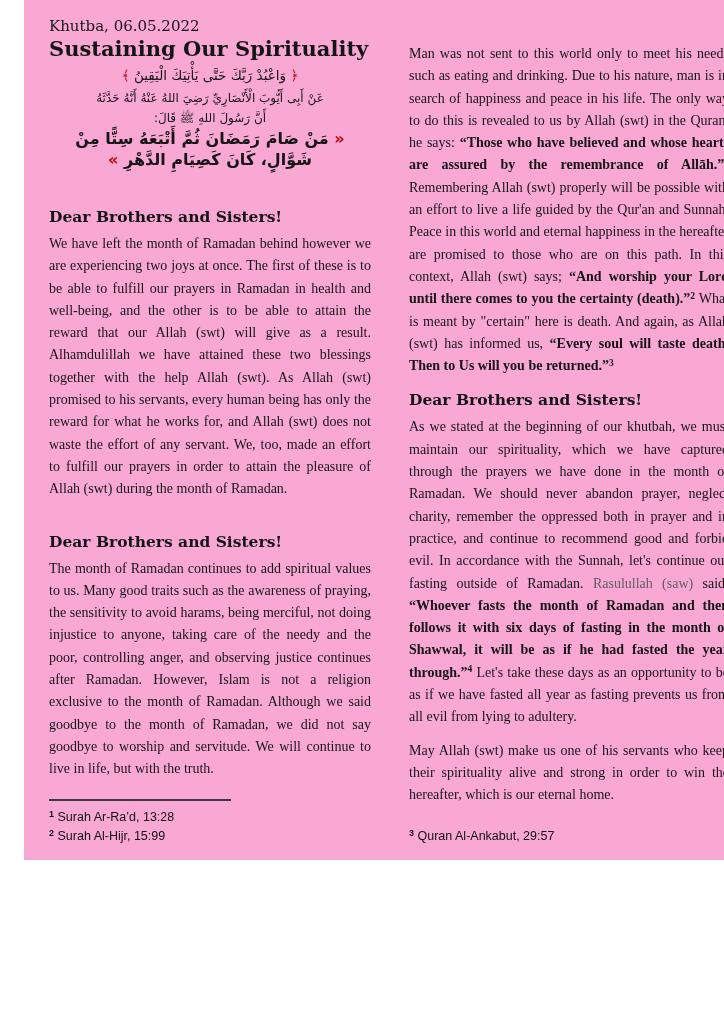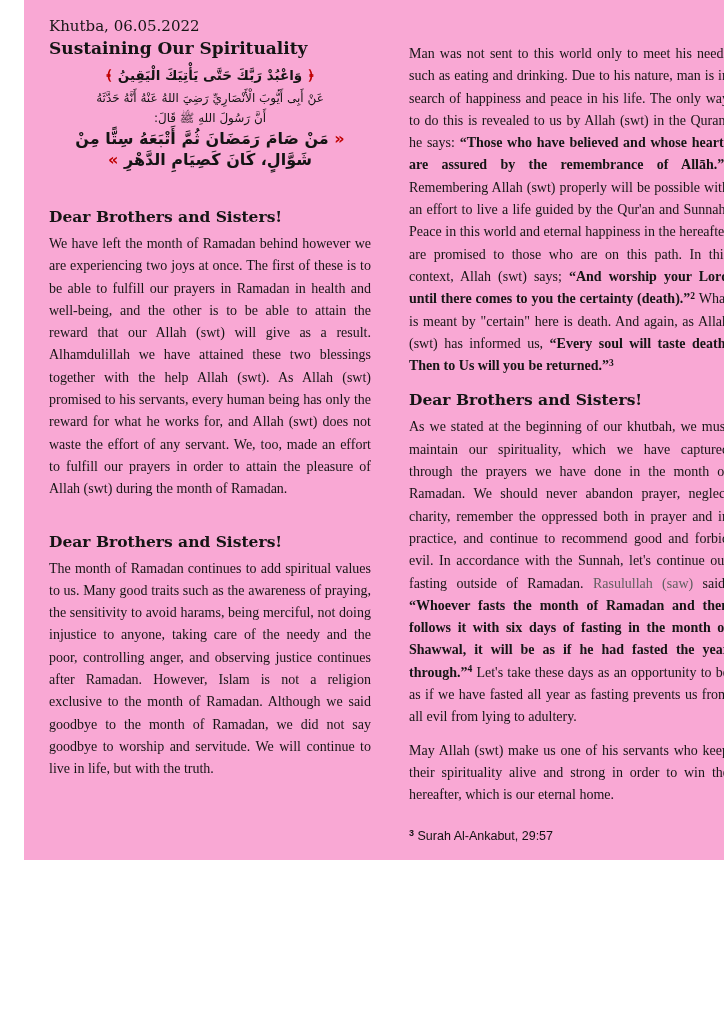--- a/index.html
+++ b/index.html
@@ -8,24 +8,24 @@
     width:724px; height:860px; position:relative; overflow:hidden;
     background:#f9a8d4; color:#151515;
     font-family:"DejaVu Serif", serif;
     margin-left:24px;
   }
   .cols { display:flex; padding:16px 19px 0 25px; gap:38px; }
   .col-left  { width:322px; }
   .col-right { width:320px; padding-top:22px; }
 
   .doc-date  { font-size:15px;   line-height:21px; }
-  .doc-title { font-size:17px; line-height:23px; font-weight:bold; }
+  .doc-title { font-size:21px; line-height:23px; font-weight:bold; }
 
   .arabic { direction:rtl; text-align:center; font-family:"DejaVu Sans", sans-serif; margin-top:3px; }
-  .ayah-line   { font-size:13.5px; font-weight:bold; line-height:25px; }
+  .ayah-line   { font-size:13.5px; font-weight:normal; line-height:25px; }
   .hadith-line { font-size:12px; line-height:20px; }
   .hadith-quote{ font-size:16px; line-height:21px; font-weight:bold; }
   .red { color:#c00000; }
 
   .h-sec { font-size:15.5px; font-weight:bold; line-height:22px; }
   .para  { font-size:14px; line-height:22.3px; text-align:justify;font-family:Liberation Serif, serif; }
   .b     { font-weight:bold; }
   .gray  { color:#5f5f5f; }
   sup.n  { font-size:9.5px; font-weight:bold; position:relative; top:-0.45em; vertical-align:baseline; line-height:0; }
 
@@ -69,16 +69,21 @@
       <p class="para mt-para"><span>Man was not sent to this world only to meet his needs such as eating and drinking. Due to his nature, man is in search of happiness and peace in his life. The only way to do this is revealed to us by Allah (swt) in the Quran, he says: </span><span class="b">“Those who have believed and whose hearts are assured by the remembrance of Allāh.”</span><sup class="n">1</sup><span> Remembering Allah (swt) properly will be possible with an effort to live a life guided by the Qur'an and Sunnah. Peace in this world and eternal happiness in the hereafter are promised to those who are on this path. In this context, Allah (swt) says; </span><span class="b">“And worship your Lord until there comes to you the certainty (death).”</span><sup class="n">2</sup><span> What is meant by "certain" here is death. And again, as Allah (swt) has informed us, </span><span class="b">“Every soul will taste death. Then to Us will you be returned.”</span><sup class="n">3</sup></p>
 
       <div class="h-sec mt-sec2-right">Dear Brothers and Sisters!</div>
       <p class="para mt-para"><span>As we stated at the beginning of our khutbah, we must maintain our spirituality, which we have captured through the prayers we have done in the month of Ramadan. We should never abandon prayer, neglect charity, remember the oppressed both in prayer and in practice, and continue to recommend good and forbid evil. In accordance with the Sunnah, let's continue our fasting outside of Ramadan. </span><span class="gray">Rasulullah (saw)</span><span> said: </span><span class="b">“Whoever fasts the month of Ramadan and then follows it with six days of fasting in the month of Shawwal, it will be as if he had fasted the year through.”</span><sup class="n">4</sup><span> Let's take these days as an opportunity to be as if we have fasted all year as fasting prevents us from all evil from lying to adultery.</span></p>
 
       <p class="para mt-para3">May Allah (swt) make us one of his servants who keep their spirituality alive and strong in order to win the hereafter, which is our eternal home.</p>
 
     </div>
   </div>
 
+  <div class="footnotes fn-left">
+    <div class="fn-rule"></div>
+    <div class="fn-line"><sup class="fn-sup">1</sup> <span>Surah Ar-Ra’d, 13:28</span></div>
+    <div class="fn-line"><sup class="fn-sup">2</sup> <span>Surah Al-Hijr, 15:99</span></div>
+  </div>
   <div class="footnotes fn-right">
-    <div class="fn-line"><sup class="fn-sup">3</sup> <span>Surah Al-Ankabut, 29:57</span></div>
+    <div class="fn-line"><sup class="fn-sup">3</sup> <span>Quran Al-Ankabut, 29:57</span></div>
   </div>
 </div>
 
 </body></html>

